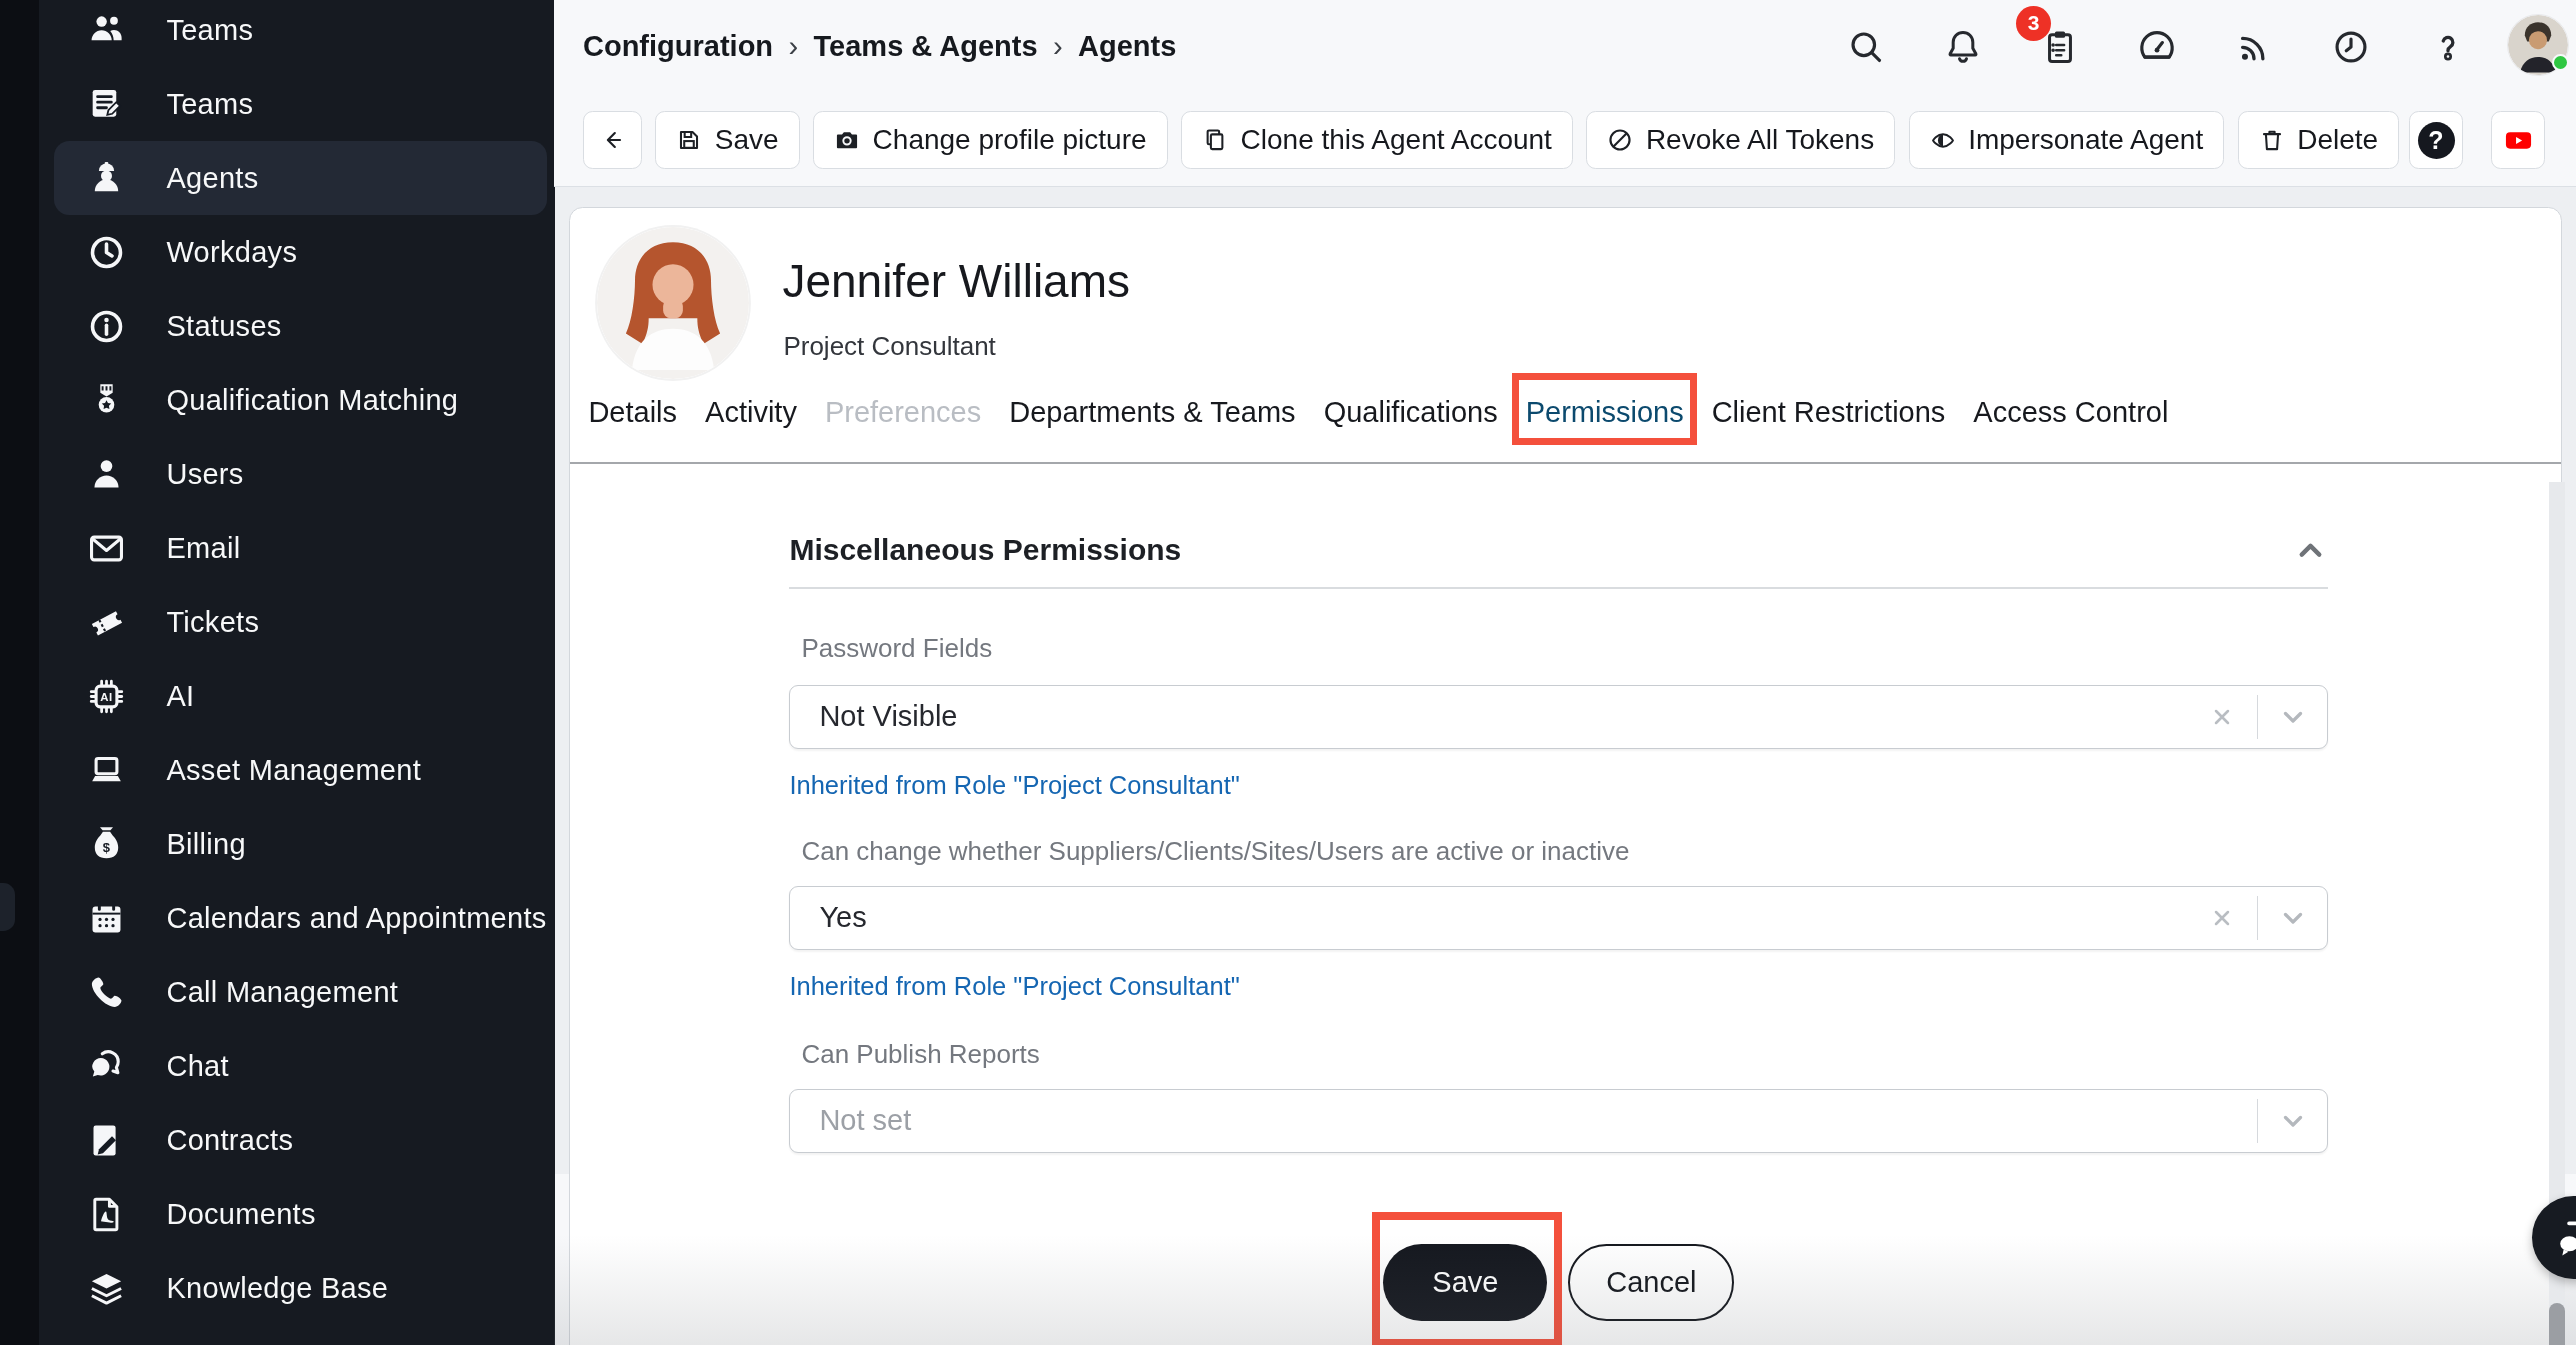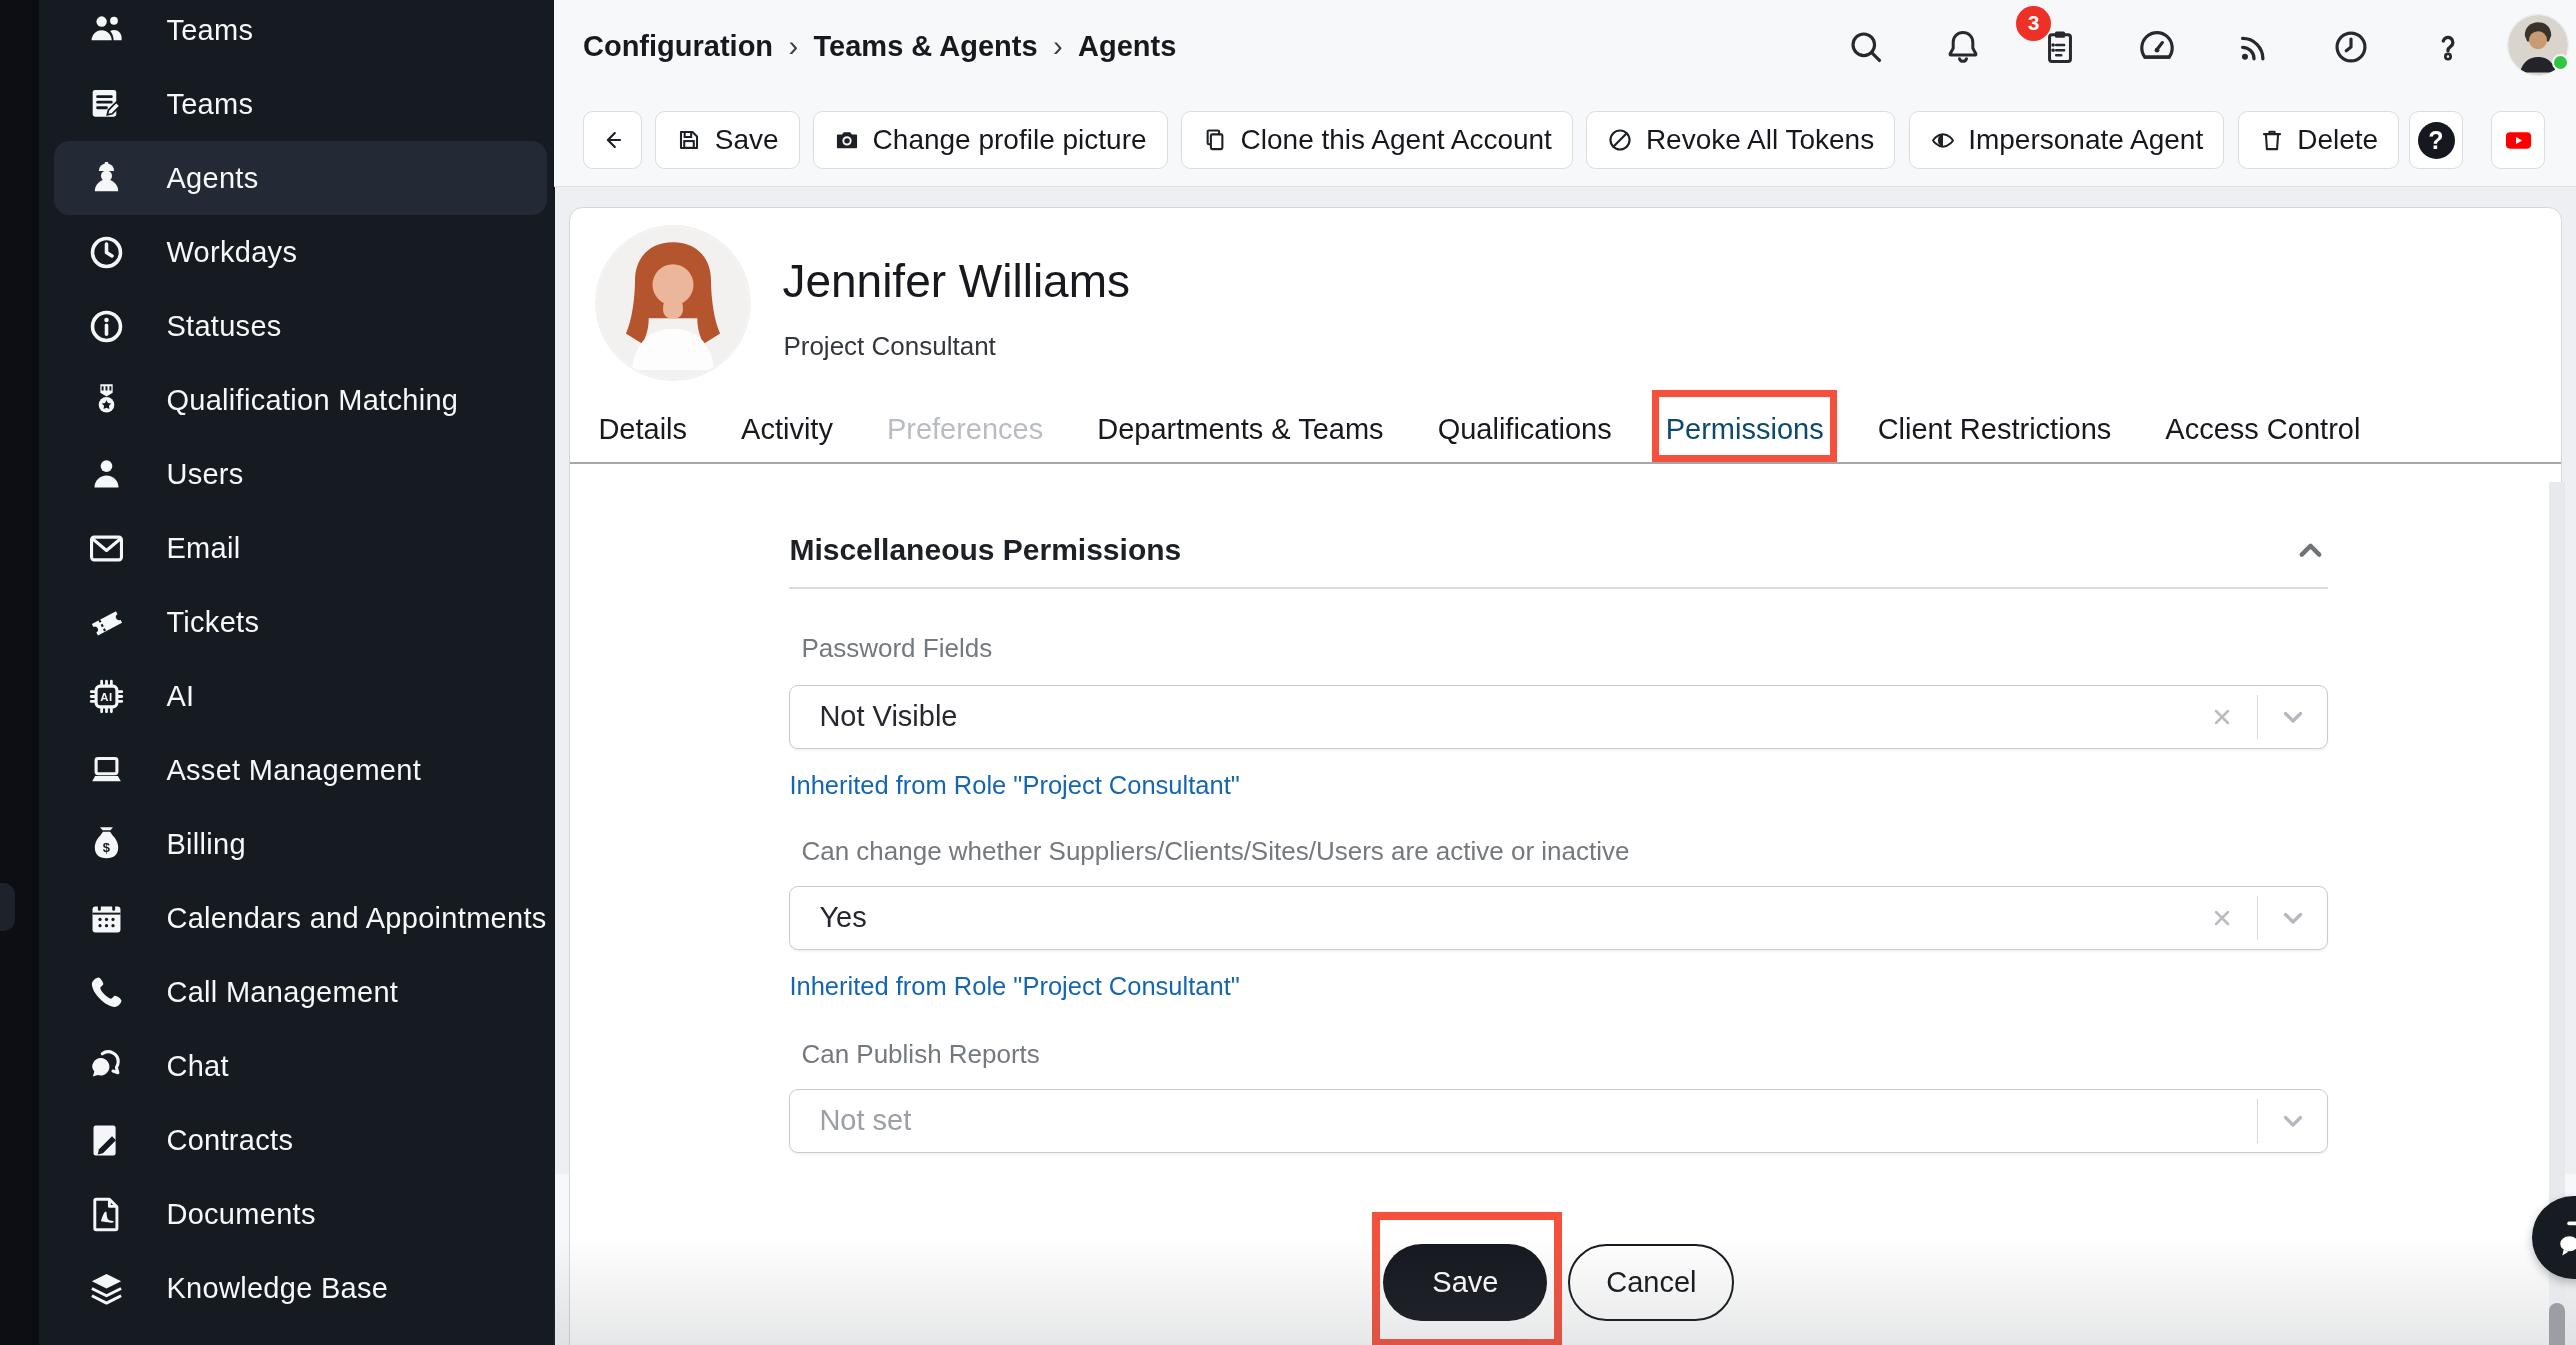--- a/index.html
+++ b/index.html
@@ -60,21 +60,21 @@
   
   .content { position:absolute; left:554px; top:186px; width:2022px; height:988px; background:#edeff2; z-index:1; }
   .card {
     position:absolute; left:15.4px; top:21px; width:1993px; height:1273px;
     background:#fff; border:1.9px solid #d3d7dc; border-radius:13.5px;
   }
   .avatar-lg { position:absolute; left:27px; top:19px; width:152px; height:152px; border-radius:50%; overflow:hidden; box-shadow:0 0 0 1.9px #f1f1f1; }
   .p-name { position:absolute; left:212px; top:46px; font-size:46px; font-weight:500; color:#17191e; }
   .p-role { position:absolute; left:213px; top:123px; font-size:26px; color:#33363c; }
 
-  .tabs { position:absolute; left:0; right:0; top:188px; height:68px; display:flex; align-items:center; gap:54px; padding-left:28px; border-bottom:2.9px solid #a4a7ab; }
+  .tabs { position:absolute; left:0; right:0; top:188px; height:68px; display:flex; align-items:flex-start; gap:28px; padding-left:18px; border-bottom:2.9px solid #a4a7ab; }
   .tab { font-size:29px; font-weight:500; color:#17191e; cursor:pointer; white-space:nowrap; position:relative; }
   .tab.disabled { color:#b9bdc3; }
   .tab.active { color:#0c4a6e; }
   .tab .annotation { position:absolute; left:-13.5px; right:-13.5px; top:-23px; bottom:-16.4px; border:7.7px solid #f4503c; pointer-events:none; }
 
   .panel { position:absolute; left:219px; top:259px; width:1539px; }
   .sec-head { margin-top:66px; display:flex; align-items:flex-start; justify-content:space-between; }
   .sec-title { font-size:30px; font-weight:700; color:#1d2025; }
   .chev-up { width:35px; height:35px; color:#6f7378; cursor:pointer; }
   .sec-line { margin-top:19px; height:1.9px; background:#d9dcdf; }

